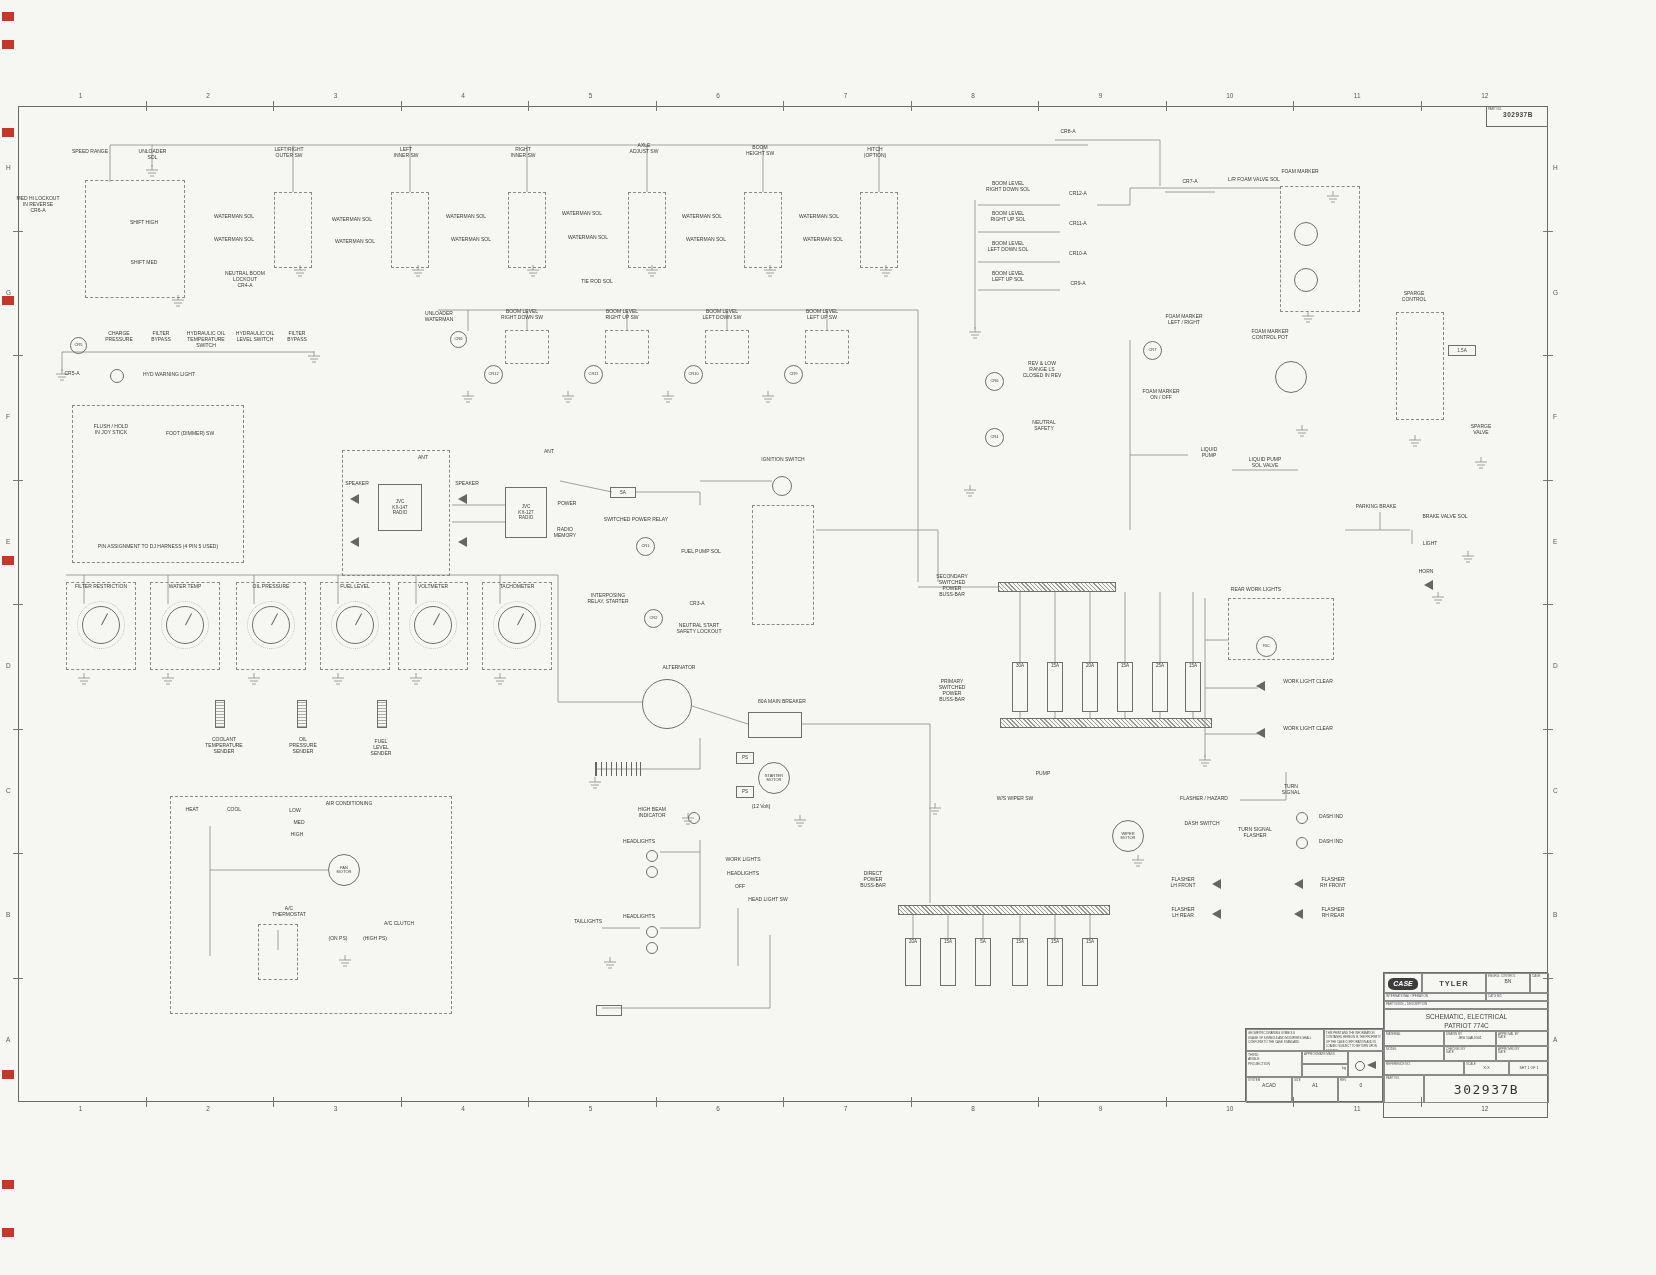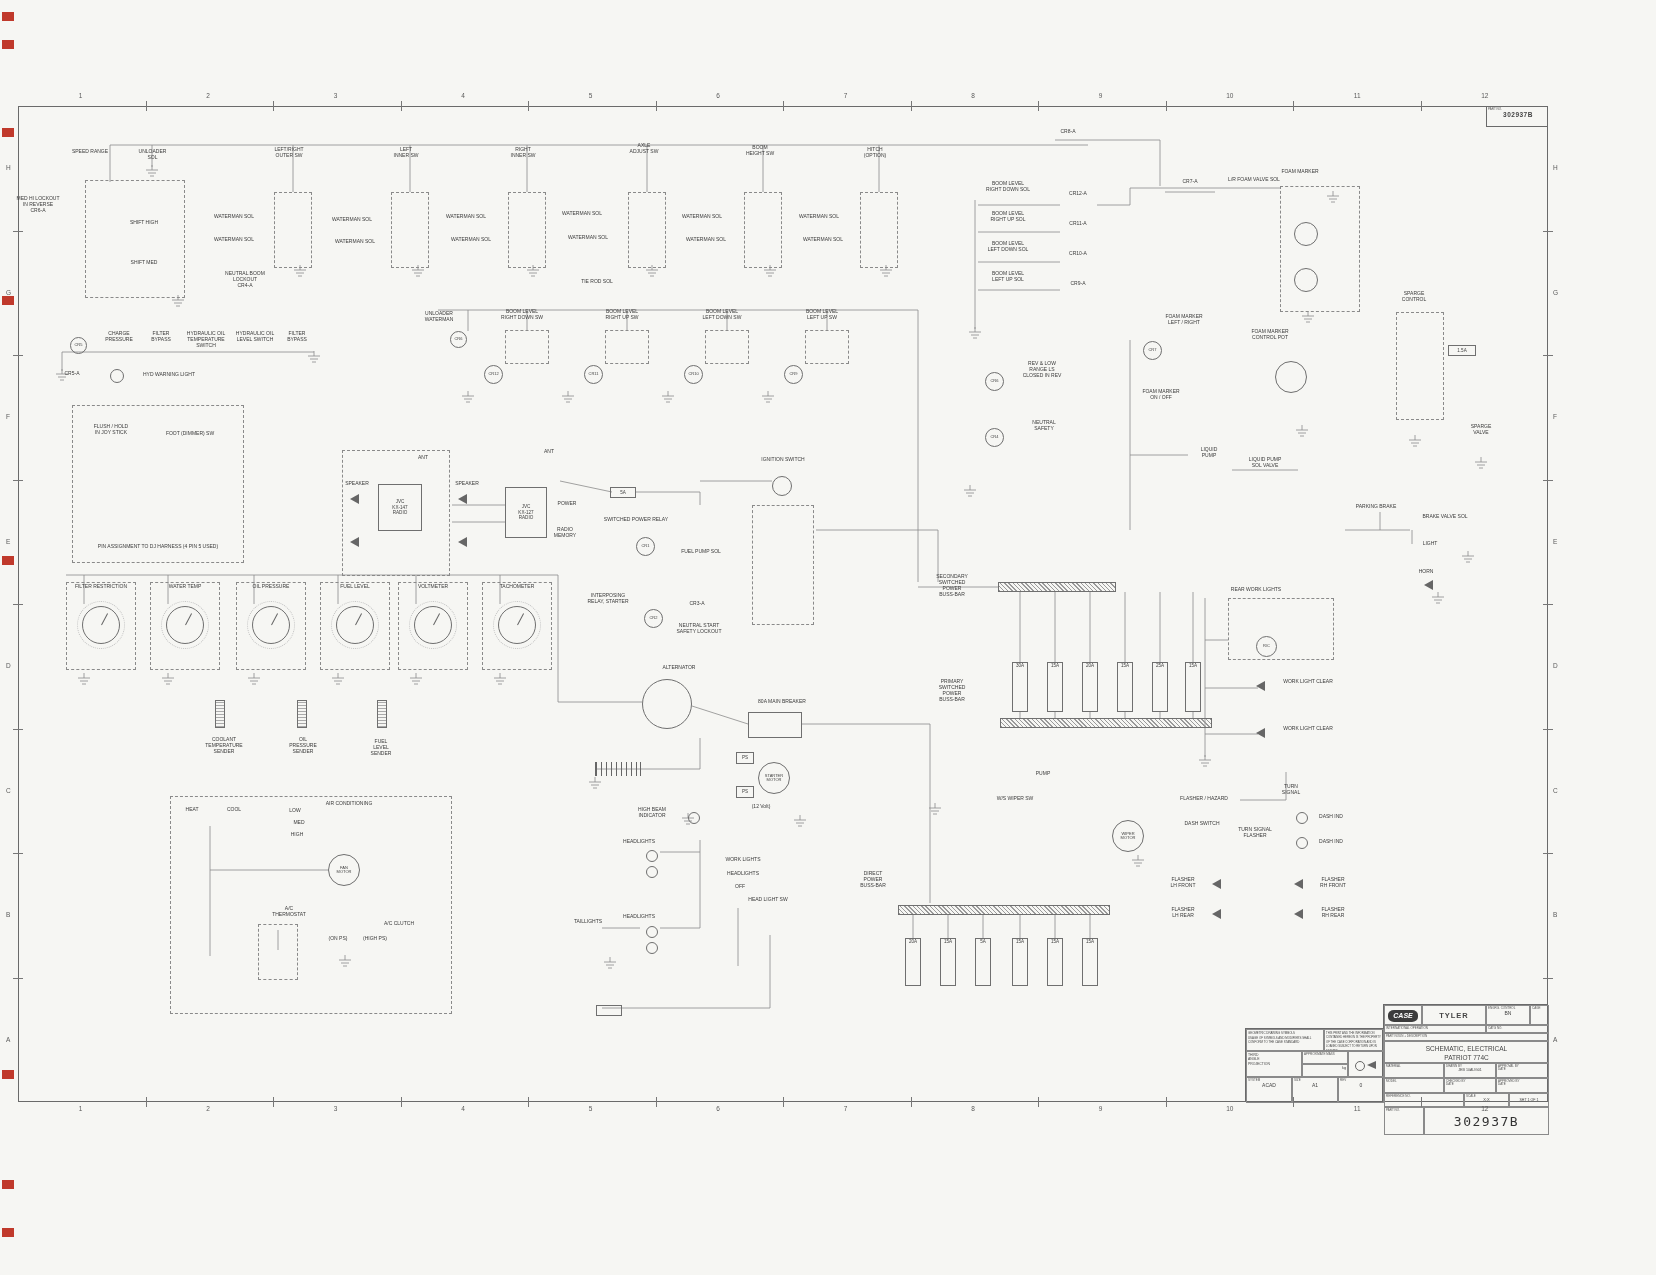--- a/index.html
+++ b/index.html
@@ -363,21 +363,21 @@
     </svg>
   <div class="border-rect"></div>
 
   <div class="tb" style="left:1486px;top:106px;width:62px;height:21px">
     <div class="cell" style="left:0;top:0;width:62px;height:21px;border:none">
       <span class="cl">PART NO.</span>
       <span class="cv big">302937B</span>
     </div>
   </div>
 
-  <div class="tb" style="left:1383px;top:1004px;width:165px;height:98px">
+  <div class="tb" style="left:1383px;top:972px;width:165px;height:146px">
     <div class="cell" style="left:0;top:0;width:38px;height:20px">
       <span class="logo">CASE</span>
     </div>
     <div class="cell" style="left:38px;top:0;width:64px;height:20px">
       <span class="company">TYLER</span>
     </div>
     <div class="cell" style="left:102px;top:0;width:44px;height:20px">
       <span class="cl">ENGRG. CONTROL</span>
       <span class="cv">BN</span>
     </div>

